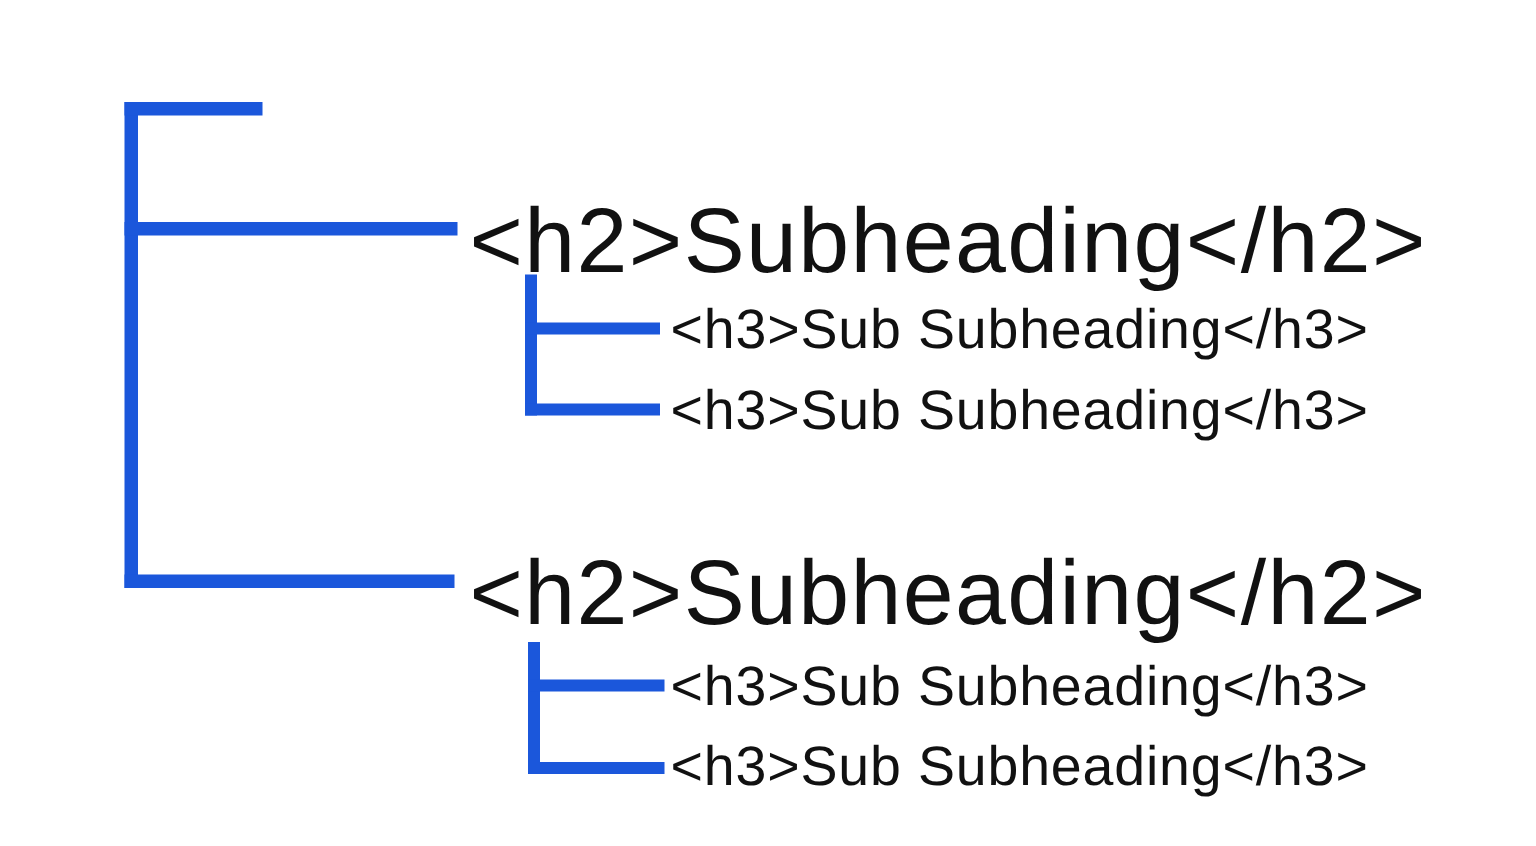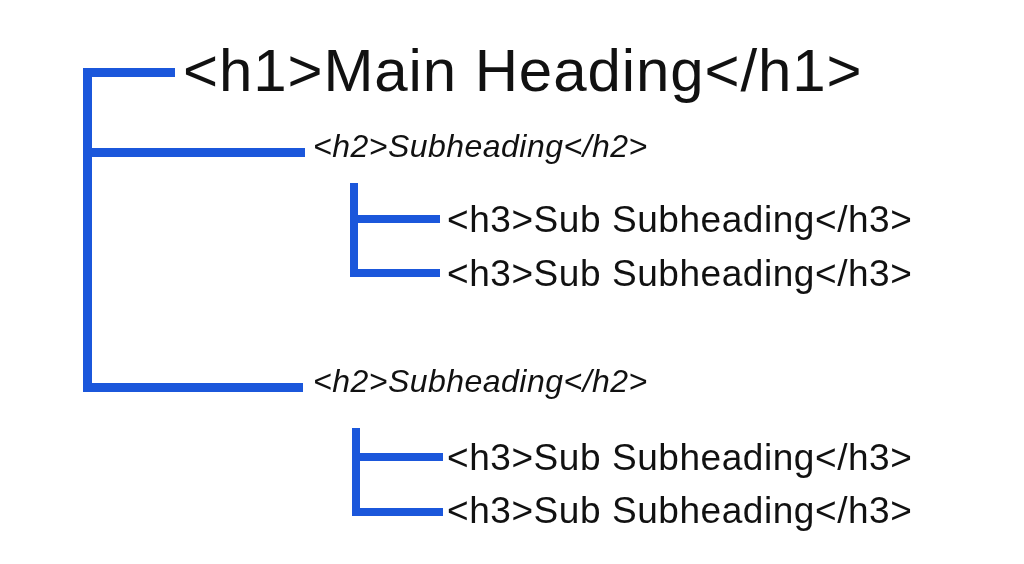--- a/index.html
+++ b/index.html
@@ -27,21 +27,21 @@
   }
   .node-label {
     position: absolute;
     white-space: nowrap;
     color: var(--text-color);
     font-weight: 500;
     line-height: 1;
     letter-spacing: 0.015em;
   }
   .lvl1 { font-size: 60px; }
-  .lvl2 { font-size: 32px; font-style: italic; }
+  .lvl2 { font-size: 61px; }
   .lvl3 { font-size: 37px; }
 
   
   .trunk        { left: 83px;  top: 68px;  width: 9px;   height: 324px; }
   .branch-h1    { left: 83px;  top: 68px;  width: 92px;  height: 9px; }
   .branch-h2a   { left: 83px;  top: 148px; width: 222px; height: 9px; }
   .branch-h2b   { left: 83px;  top: 383px; width: 220px; height: 9px; }
   .subtrunk-1   { left: 350px; top: 183px; width: 8px;   height: 94px; }
   .branch-h3a   { left: 350px; top: 215px; width: 90px;  height: 8px; }
   .branch-h3b   { left: 350px; top: 269px; width: 90px;  height: 8px; }
@@ -66,21 +66,20 @@
   <div class="line branch-h1"></div>
   <div class="line branch-h2a"></div>
   <div class="line branch-h2b"></div>
   <div class="line subtrunk-1"></div>
   <div class="line branch-h3a"></div>
   <div class="line branch-h3b"></div>
   <div class="line subtrunk-2"></div>
   <div class="line branch-h3c"></div>
   <div class="line branch-h3d"></div>
 
-  <div class="node-label lvl1 pos-h1">&lt;h1&gt;Main Heading&lt;/h1&gt;</div>
   <div class="node-label lvl2 pos-h2a">&lt;h2&gt;Subheading&lt;/h2&gt;</div>
   <div class="node-label lvl3 pos-h3a">&lt;h3&gt;Sub Subheading&lt;/h3&gt;</div>
   <div class="node-label lvl3 pos-h3b">&lt;h3&gt;Sub Subheading&lt;/h3&gt;</div>
   <div class="node-label lvl2 pos-h2b">&lt;h2&gt;Subheading&lt;/h2&gt;</div>
   <div class="node-label lvl3 pos-h3c">&lt;h3&gt;Sub Subheading&lt;/h3&gt;</div>
   <div class="node-label lvl3 pos-h3d">&lt;h3&gt;Sub Subheading&lt;/h3&gt;</div>
 
 </div>
 
 </body></html>

